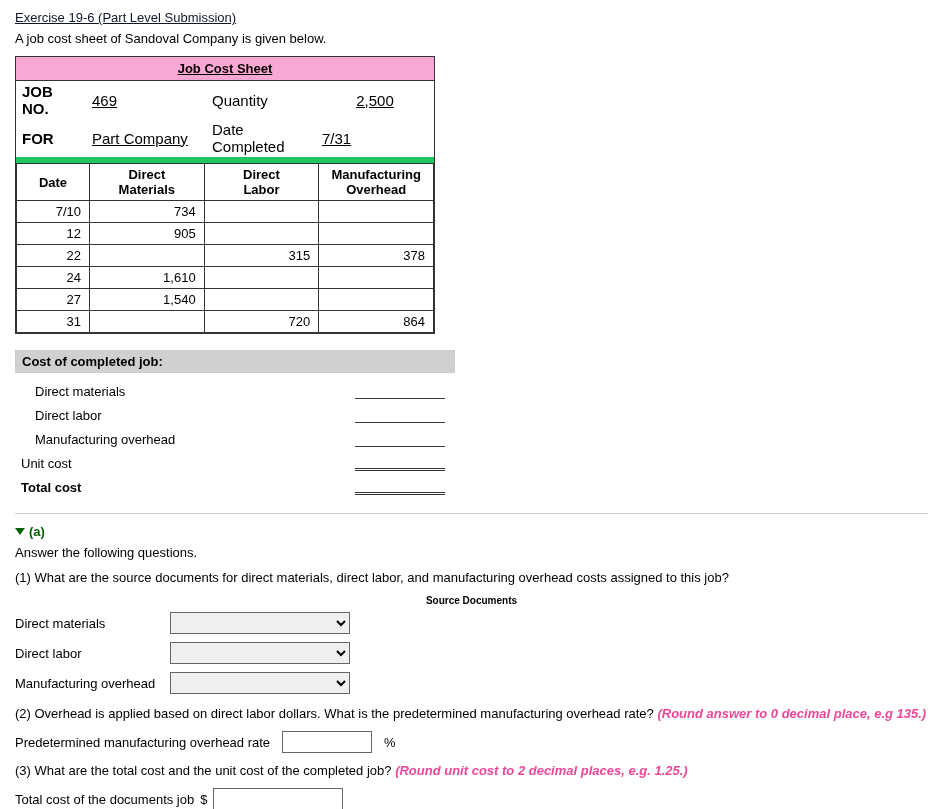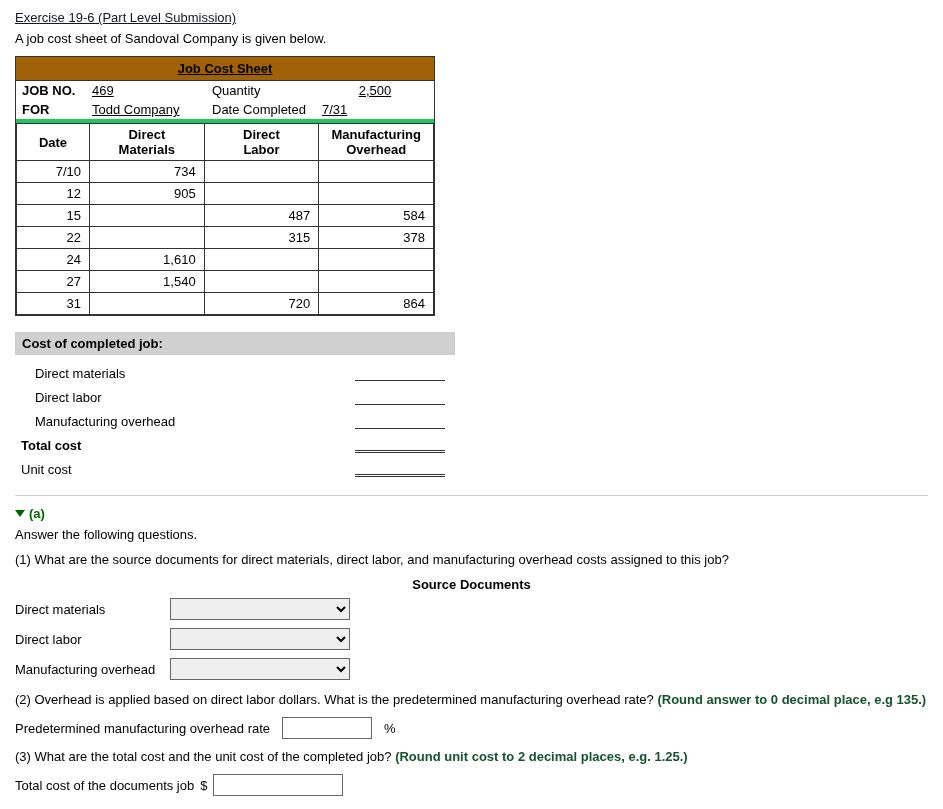--- a/index.html
+++ b/index.html
@@ -22,21 +22,21 @@
     }
     .job-cost-container {
       border: 1px solid #333;
       width: 420px;
       margin-bottom: 16px;
     }
     .job-cost-title {
       text-align: center;
       font-weight: bold;
       text-decoration: underline;
-      background: #a16207;
+      background: #f9a8d4;
       padding: 4px;
       font-size: 13px;
       border-bottom: 1px solid #333;
     }
 
     .data-table {
       width: 100%;
       border-collapse: collapse;
       font-size: 13px;
       border-radius: 30px;
@@ -121,21 +121,21 @@
     }
 
     .question-text {
       font-size: 13px;
       margin-bottom: 10px;
     }
 
     .source-docs-title {
       text-align: center;
       font-weight: bold;
-      font-size: 13px;
+      font-size: 10px;
       margin-bottom: 6px;
     }
     .source-row {
       display: flex;
       align-items: center;
       margin-bottom: 8px;
       font-size: 13px;
     }
     .source-label {
       width: 155px;
@@ -179,46 +179,47 @@
     }
     .cost-input {
       width: 130px;
       height: 22px;
       border: 1px solid #666;
       padding: 2px 4px;
       font-size: 13px;
     }
 
     .highlight-italic {
-      font-weight: bold;
-      color: #14532d;
+      font-style: italic;
+      font-weight: bold;
+      color: #ec4899;
       text-align: center;
     }
   </style>
 </head>
 <body>
 
 <div class="exercise-title">Exercise 19-6 (Part Level Submission)</div>
 
 <div class="intro-text">A job cost sheet of Sandoval Company is given below.</div>
 
 <div class="job-cost-container">
   <div class="job-cost-title">Job Cost Sheet</div>
 
-  <table style="width:100%; border-collapse:collapse; font-size:13px; border-bottom:4px solid #22c55e;">
+  <table style="width:100%; border-collapse:collapse; font-size:15px; border-bottom:6px solid #22c55e;">
     <tbody>
         <tr>
       <td style="padding:2px 6px; font-weight:bold; width:70px;">JOB NO.</td>
       <td style="padding:2px 6px; text-decoration:underline; width:120px;">469</td>
       <td style="padding:2px 6px; width:110px;">Quantity</td>
       <td style="padding:2px 6px; text-decoration:underline;text-align:center;">2,500</td>
     </tr>
     <tr>
       <td style="padding:2px 6px; font-weight:bold;">FOR</td>
-      <td style="padding:2px 6px; text-decoration:underline;">Todd Company</td>
+      <td style="padding:2px 6px; text-decoration:underline;">Part Company</td>
       <td style="padding:2px 6px;">Date Completed</td>
       <td style="padding:2px 6px; text-decoration:underline;">7/31</td>
     </tr>
   </tbody>
     </table>
 
   <table class="data-table">
     <thead>
       <tr>
         <th style="width:70px;">Date</th>
@@ -234,26 +235,20 @@
           <td class="num"></td>
           <td class="num"></td>
         </tr>
         <tr>
           <td class="num">12</td>
           <td class="num">905</td>
           <td class="num"></td>
           <td class="num"></td>
         </tr>
         <tr>
-          <td class="num">15</td>
-          <td class="num"></td>
-          <td class="num">487</td>
-          <td class="num">584</td>
-        </tr>
-        <tr>
           <td class="num">22</td>
           <td class="num"></td>
           <td class="num">315</td>
           <td class="num">378</td>
         </tr>
         <tr>
           <td class="num">24</td>
           <td class="num">1,610</td>
           <td class="num"></td>
           <td class="num"></td>
@@ -283,26 +278,26 @@
       </div>
       <div class="cost-row">
         <span>Direct labor</span>
                      <div class="cost-line"></div>
       </div>
       <div class="cost-row">
         <span>Manufacturing overhead</span>
                      <div class="cost-line"></div>
       </div>
     </div>
+  <div class="cost-row unit-row">
+    <span>Unit cost</span>
+    <div class="cost-line double"></div>
+  </div>
   <div class="cost-row total-row">
     <span>Total cost</span>
-    <div class="cost-line double"></div>
-  </div>
-  <div class="cost-row unit-row">
-    <span>Unit cost</span>
     <div class="cost-line double"></div>
   </div>
 </div>
 
 <hr class="section-divider">
 
 <div>
   <div class="part-header">
     <span class="triangle-icon"></span>
     <span>(a)</span>

